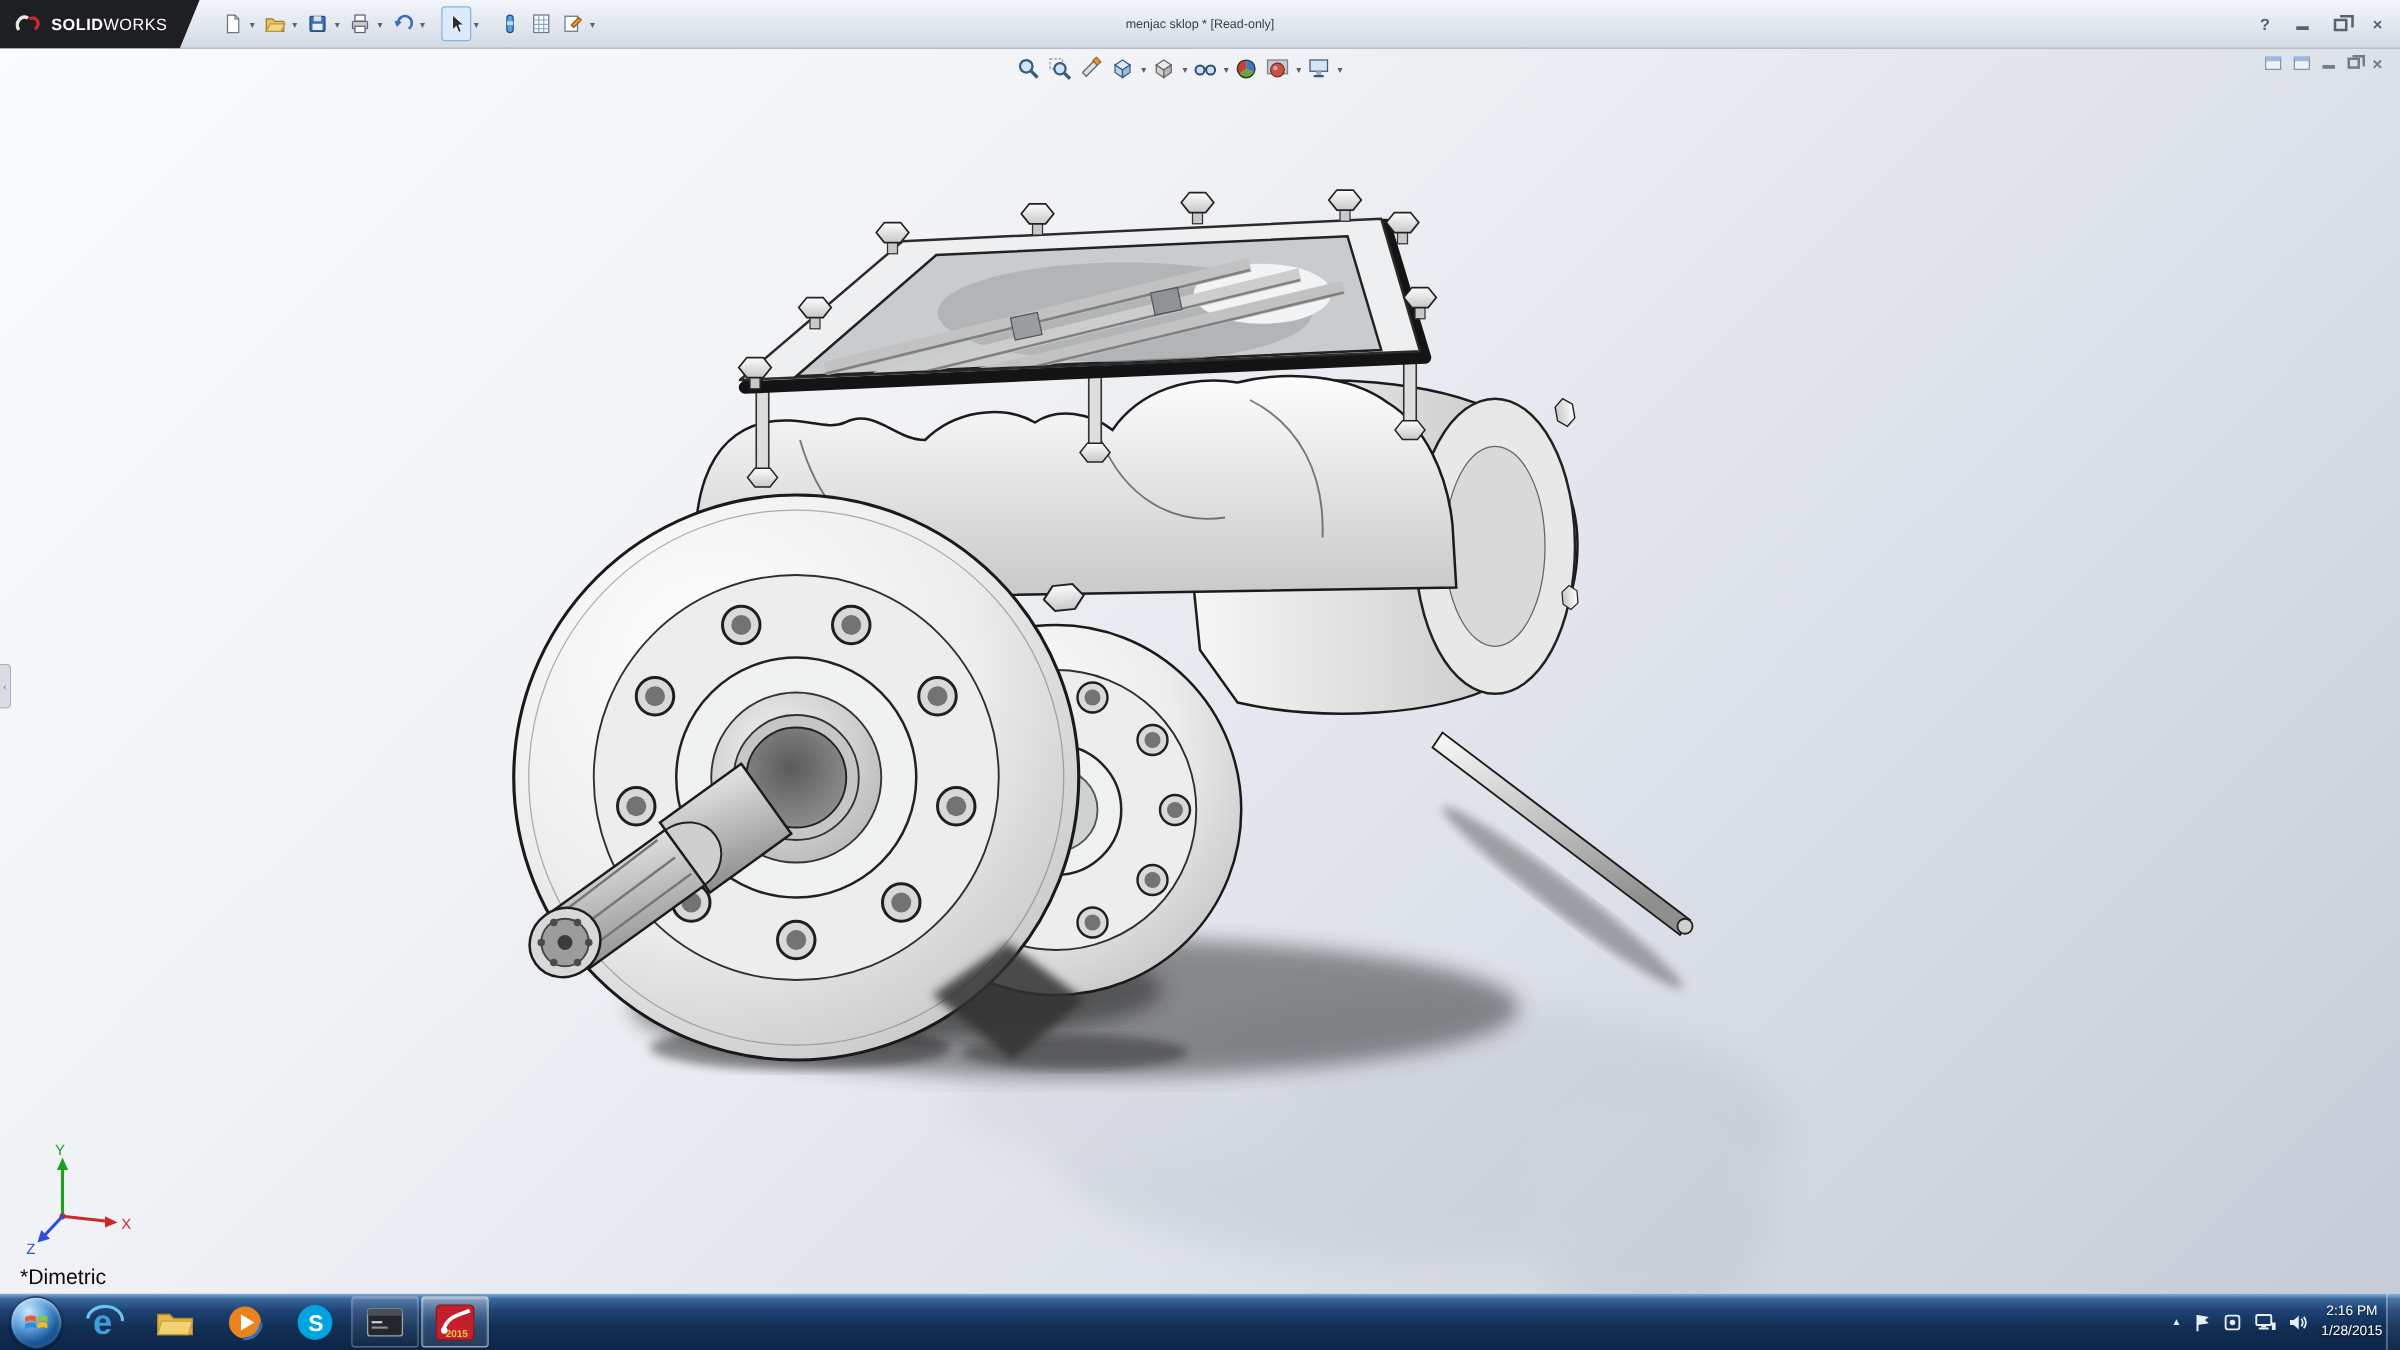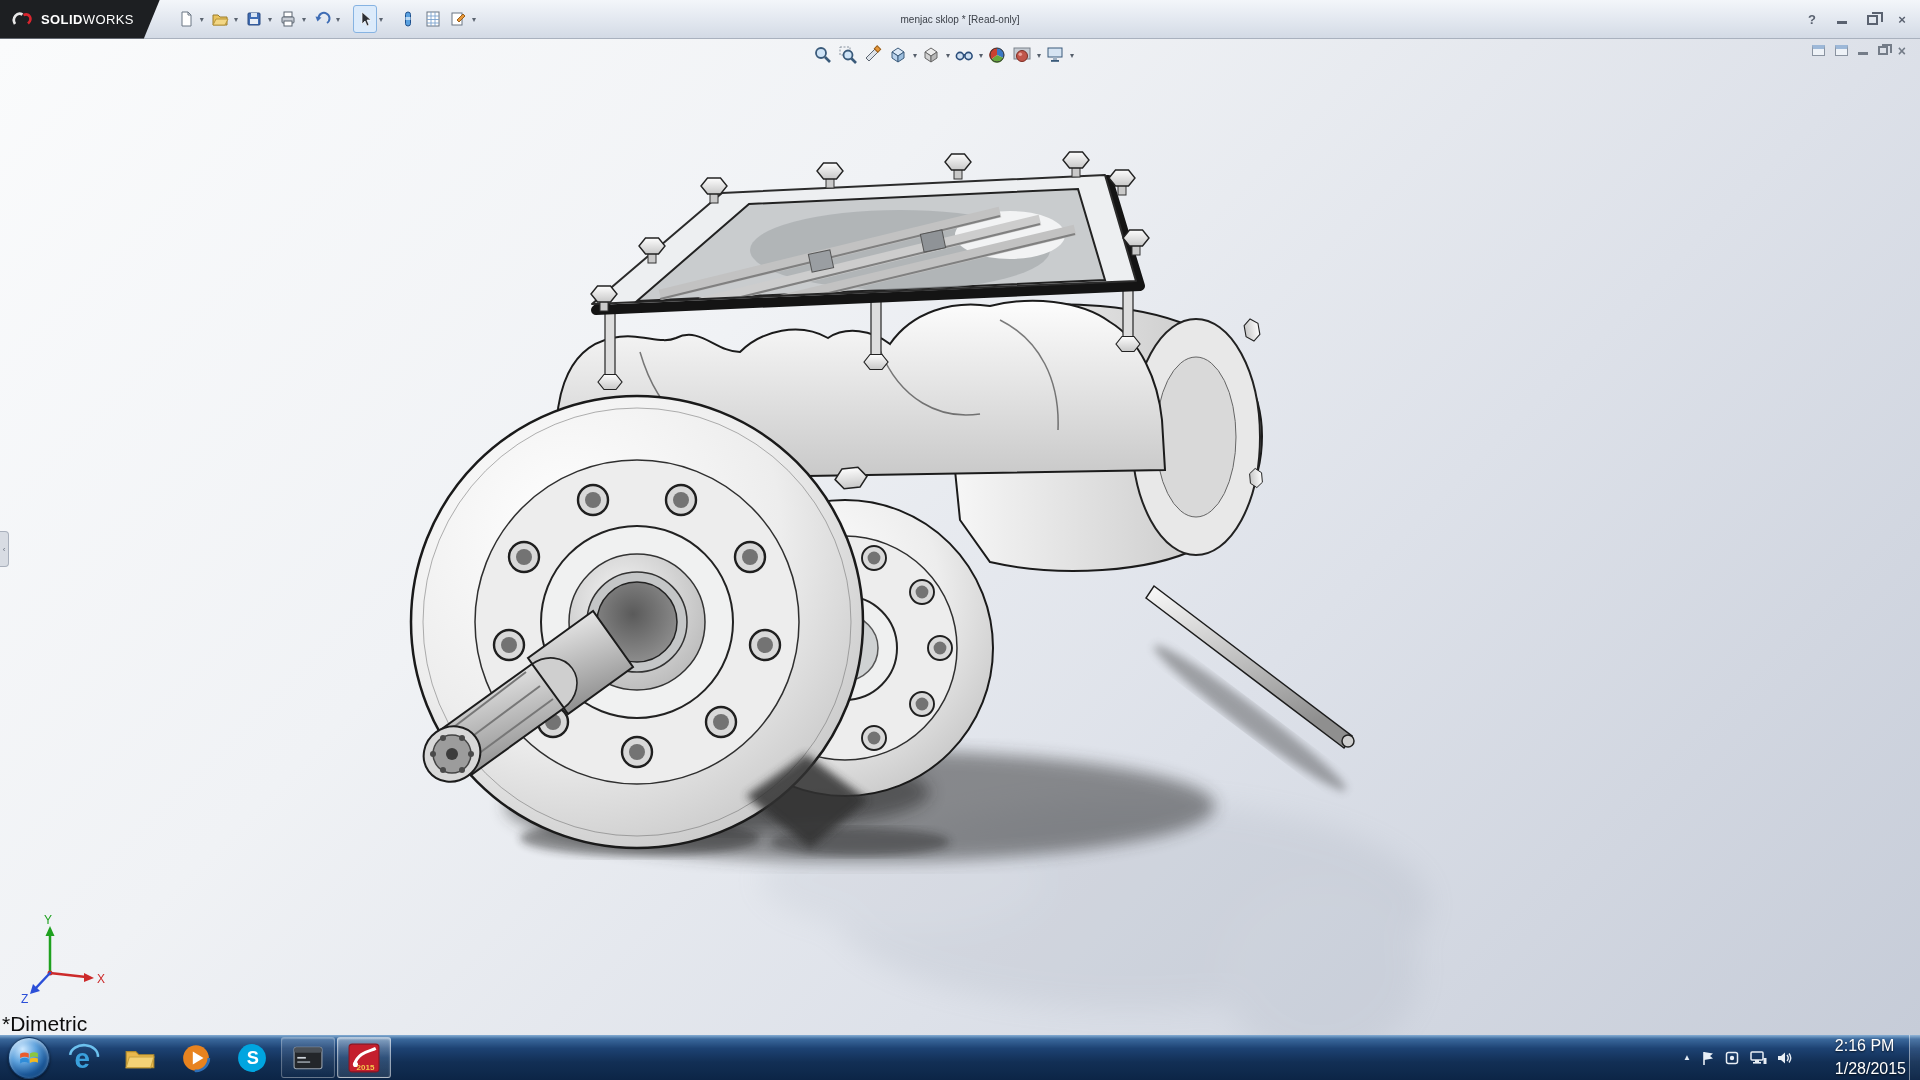--- a/index.html
+++ b/index.html
@@ -42,40 +42,40 @@
   .mini-win { width:13px; height:11px; border:1px solid #8a93a0; border-top:4px solid #9db8d8; background:#eef2f7; }
   .dc-min { width:10px; height:8px; border-bottom:3px solid #747c88; }
   .dc-restore { position:relative; width:10px; height:9px; border:2px solid #747c88; }
   .dc-restore::after { content:""; position:absolute; left:2px; top:-4px; width:8px; height:7px; border:2px solid #747c88; border-bottom:none; border-left:none; }
   .dc-close { font-size:14px; font-weight:bold; line-height:10px; }
 
   .left-tab { position:absolute; left:0; top:492px; width:9px; height:36px; background:#d8dce3;
     border:1px solid #a9b0bc; border-left:none; border-radius:0 4px 4px 0; display:flex; align-items:center; justify-content:center;
     font-size:8px; color:#6a7280; z-index:5; }
 
-  .view-label { position:absolute; left:2px; top:973px; font-size:21px; color:#0c0c0c; z-index:4; }
+  .view-label { position:absolute; left:16px; top:973px; font-size:17px; color:#0c0c0c; z-index:4; }
 
   
   .taskbar { position:absolute; left:0; bottom:0; width:1920px; height:45px; z-index:30;
     background:linear-gradient(#86aed4 0%,#3a689c 9%,#1d4273 30%,#122f55 60%,#0c2546 100%);
     display:flex; align-items:center; }
   .orb { width:42px; height:42px; margin:0 6px 0 8px; border-radius:50%;
     background:radial-gradient(circle at 34% 28%, #cfe9ff 0%, #5ea2dd 35%, #1b5798 65%, #093766 100%);
     border:1px solid rgba(10,40,80,.8); box-shadow:inset 0 2px 4px rgba(255,255,255,.55), 0 1px 3px rgba(0,0,0,.5);
     display:flex; align-items:center; justify-content:center; }
   .task-apps { display:flex; align-items:center; height:100%; }
   .task-btn { width:54px; height:41px; margin:0 1px; border-radius:3px;
     display:flex; align-items:center; justify-content:center; }
   .task-btn.running { background:linear-gradient(rgba(255,255,255,.14),rgba(255,255,255,.02));
     border:1px solid rgba(255,255,255,.28); box-shadow:inset 0 1px 1px rgba(255,255,255,.2); }
   .task-btn.active { background:linear-gradient(rgba(255,255,255,.38),rgba(160,200,240,.20) 50%,rgba(255,255,255,.10));
     border:1px solid rgba(255,255,255,.5); box-shadow:inset 0 1px 2px rgba(255,255,255,.45); }
   .tray { position:absolute; right:14px; top:0; height:45px; display:flex; align-items:center; gap:10px; }
   .tray-chev { color:#e6edf5; font-size:8px; }
-  .clock { color:#fff; font-size:16px; text-align:left; line-height:1.4; text-shadow:0 1px 2px rgba(0,0,0,.7);margin-left:32px; }
+  .clock { color:#fff; font-size:11px; text-align:center; line-height:1.4; text-shadow:0 1px 2px rgba(0,0,0,.7); }
   .show-desktop { position:absolute; right:0; top:0; width:11px; height:45px;
     border-left:1px solid rgba(255,255,255,.45); background:linear-gradient(rgba(255,255,255,.10),rgba(255,255,255,.02)); }
 </style>
 </head>
 <body>
 
 <div id="screen">
 
   <header class="titlebar">
     <div class="brand">

